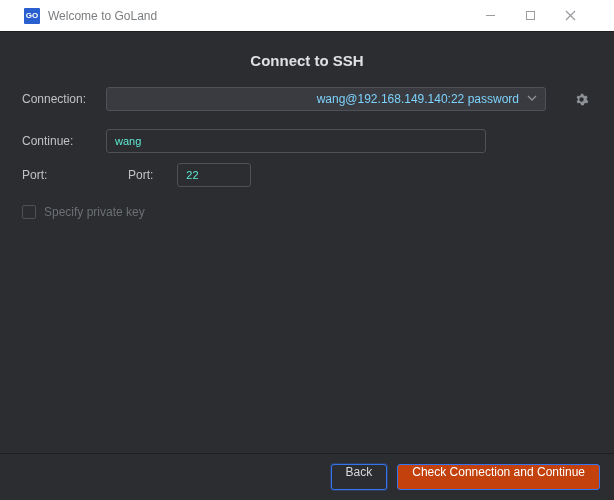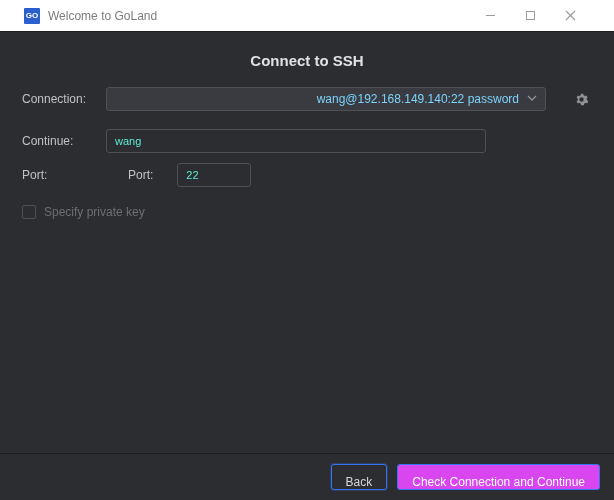--- a/index.html
+++ b/index.html
@@ -133,31 +133,31 @@
     justify-content: flex-end;
     gap: 10px;
     padding: 0 14px;
   }
   .btn {
     height: 26px;
     padding: 0 14px;
     border-radius: 3px;
     font-size: 12px;
     display: inline-flex;
-    align-items: flex-end;
+    align-items: flex-start;
     justify-content: center;
   }
   .btn-secondary {
     background: #2b2d30;
     color: #d6d8db;
     border: 1px solid #3574f0;
     box-shadow: 0 0 0 1px rgba(53,116,240,0.25);
   }
   .btn-primary {
-    background: #d946ef;
+    background: #c2410c;
     color: #ffffff;
     border: 1px solid #3574f0;
   }
 </style>
 </head>
 <body>
 
 <div class="titlebar">
   <span class="app-icon">GO</span>
   <span class="title-text">Welcome to GoLand</span>

